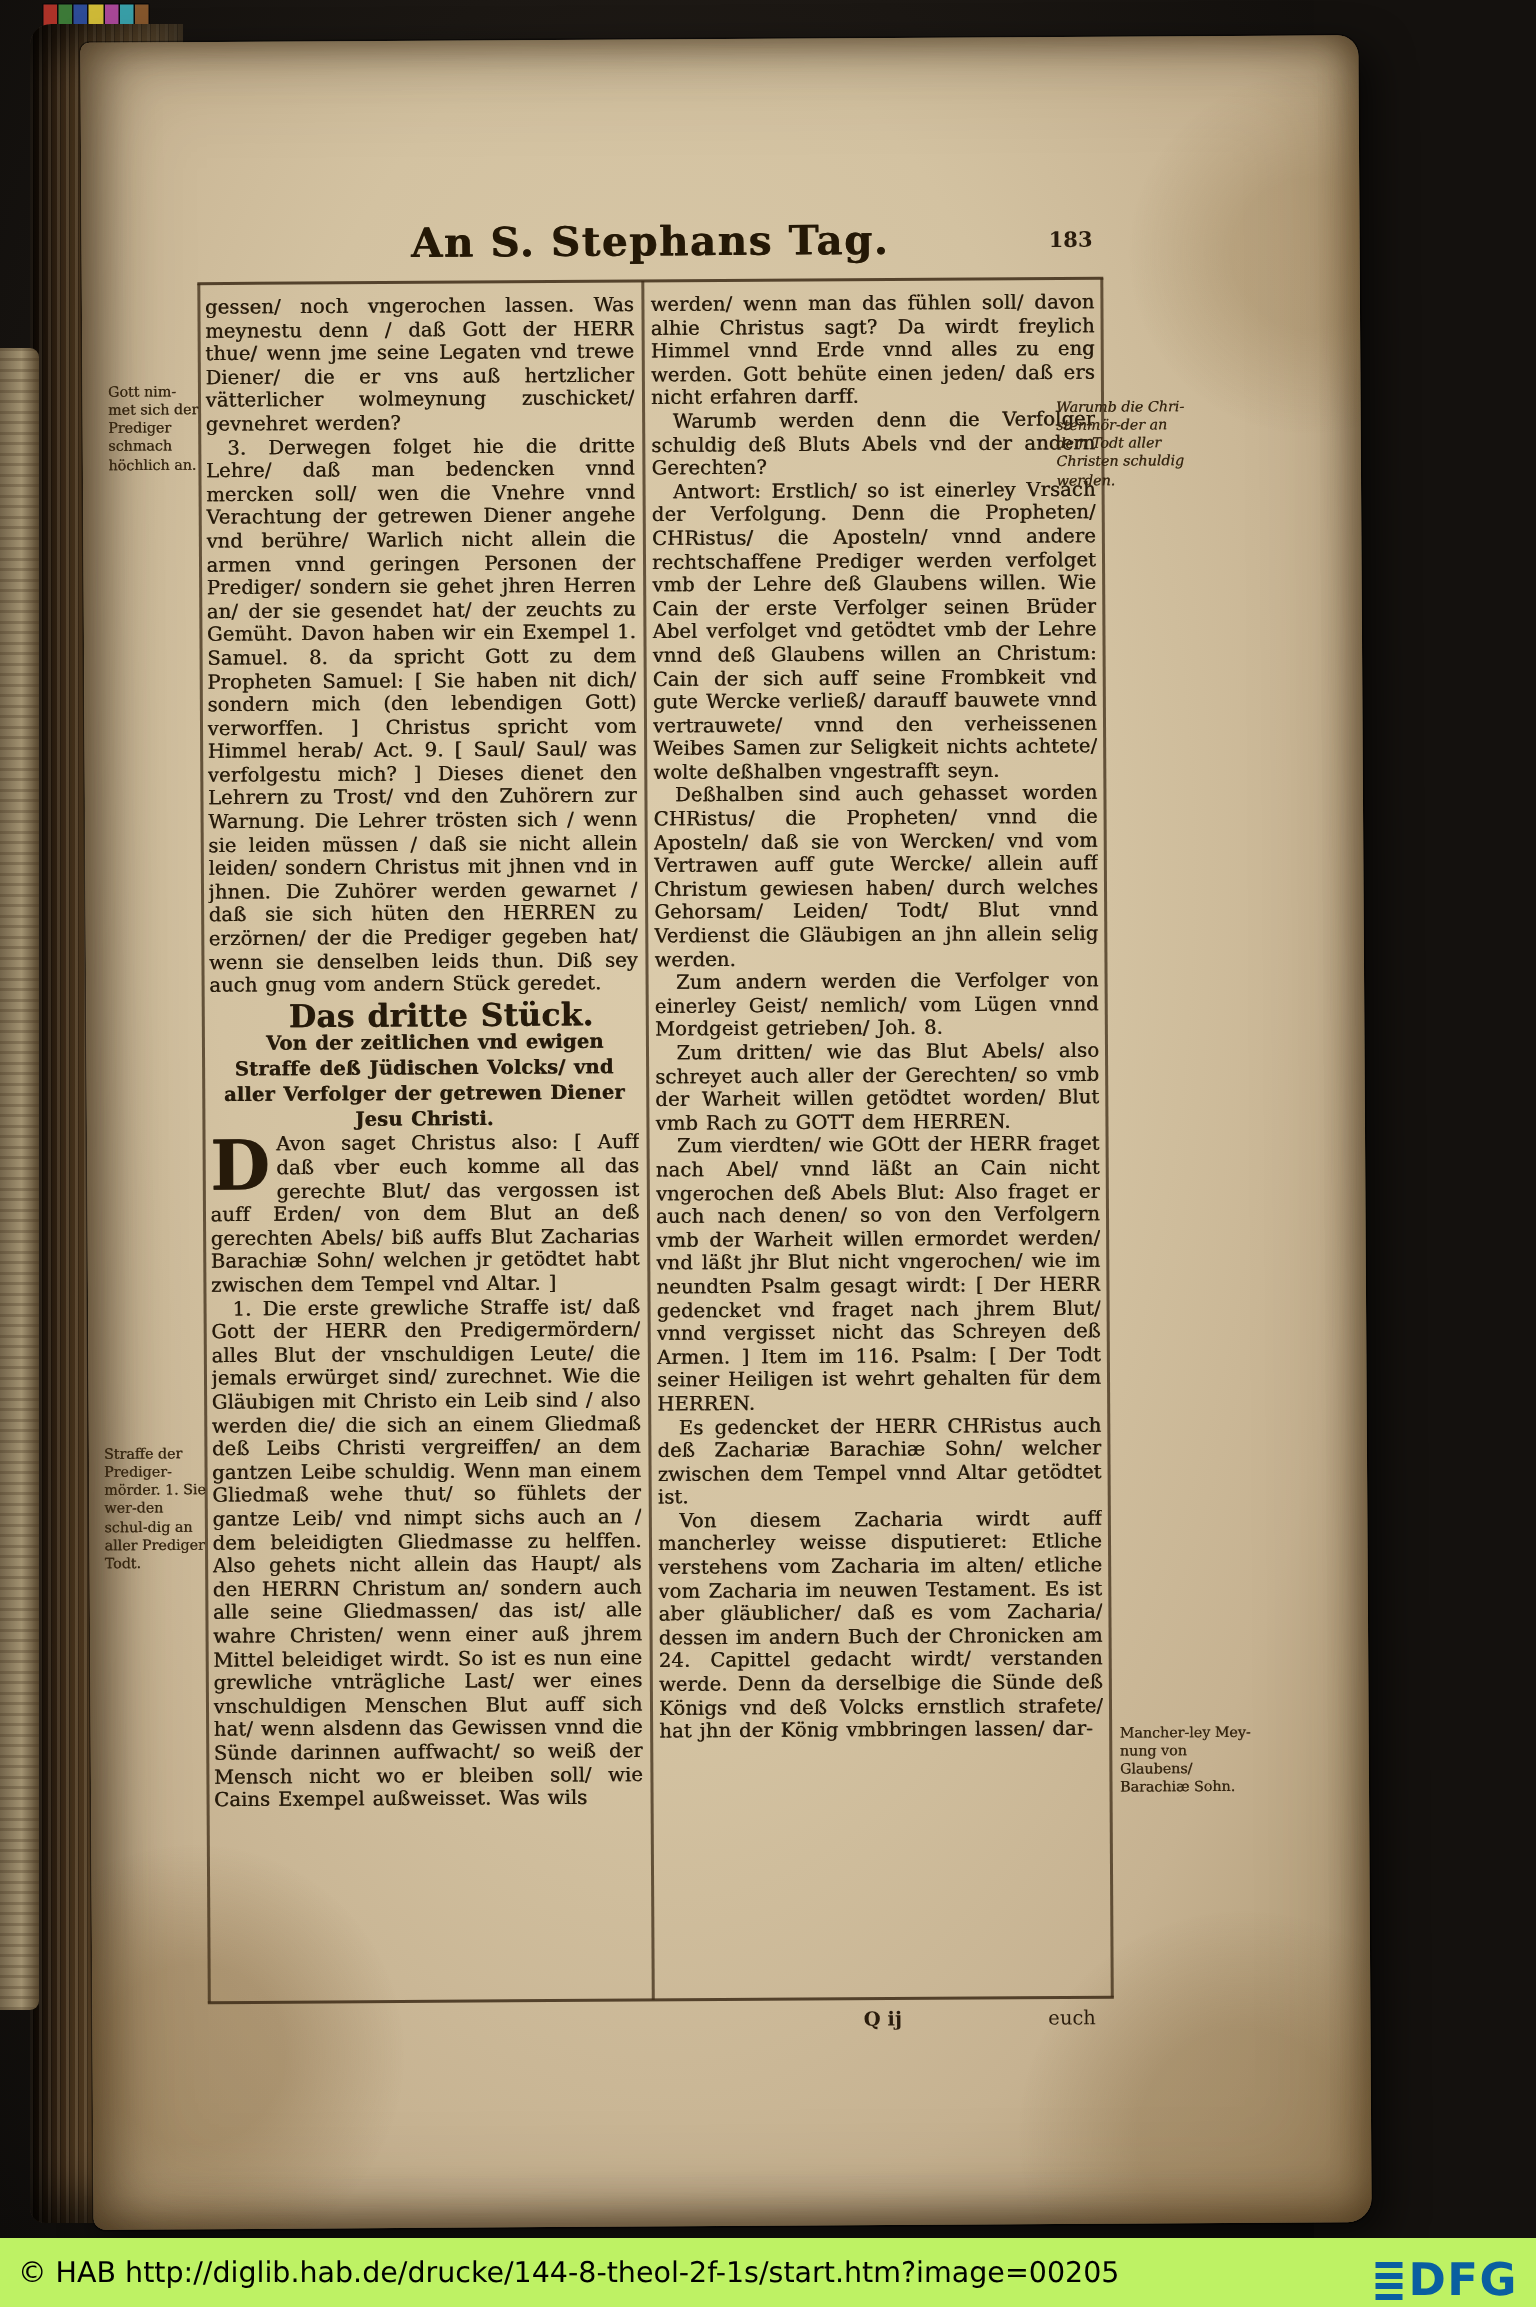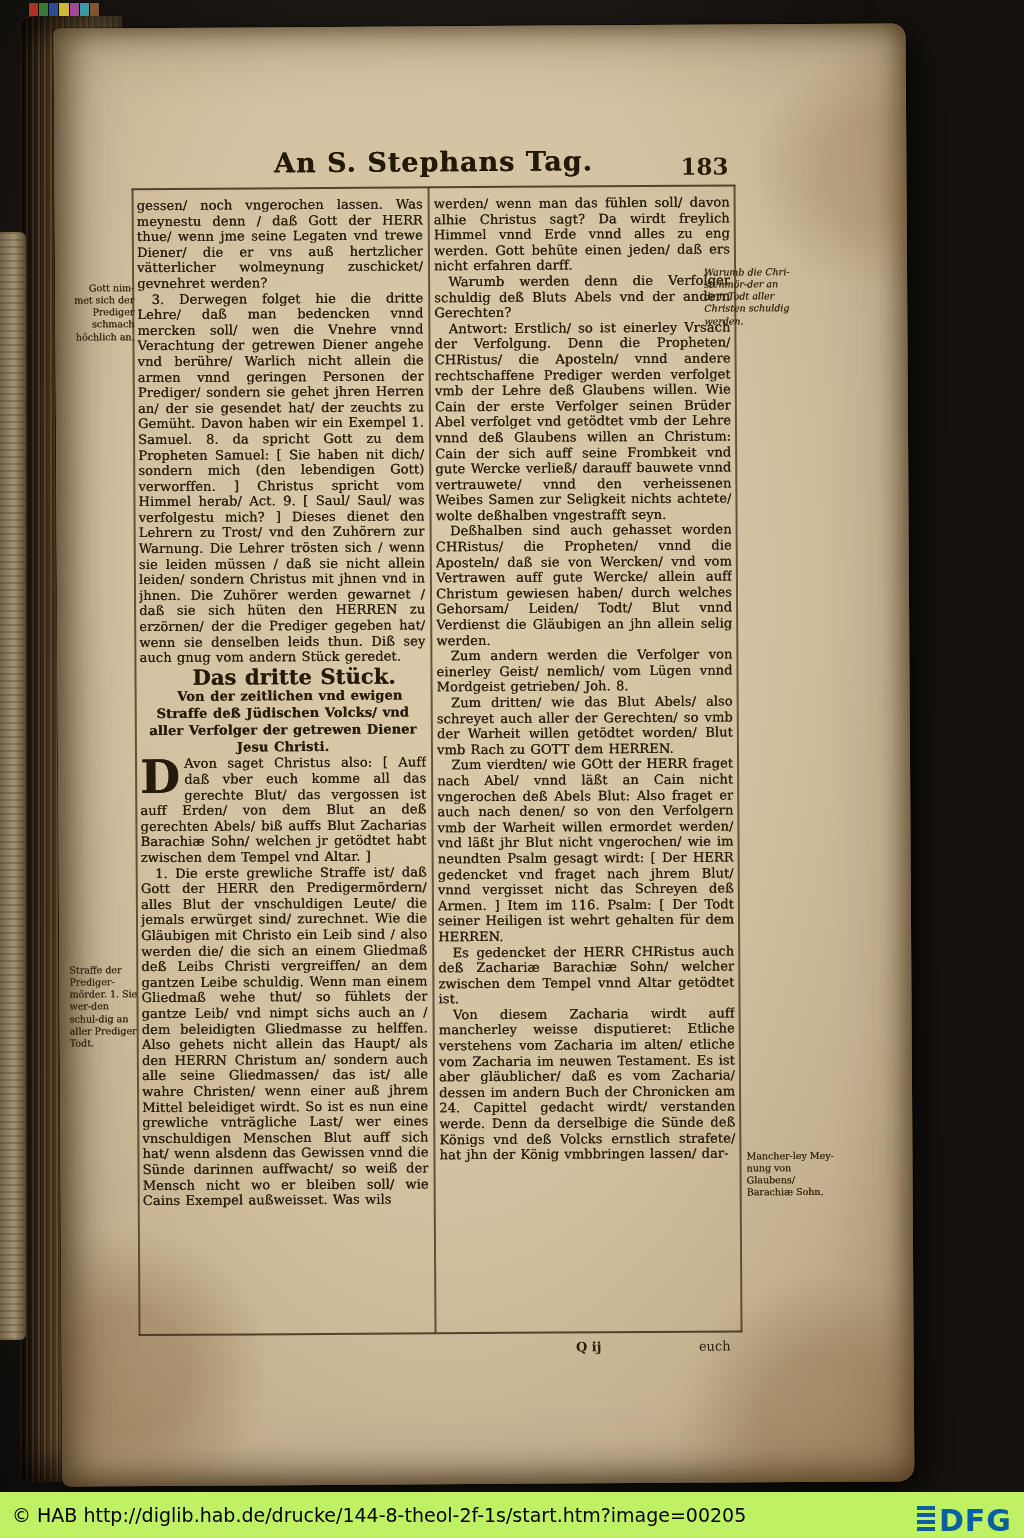--- a/index.html
+++ b/index.html
@@ -60,21 +60,21 @@
       radial-gradient(circle at 8% 92%, rgba(110,80,40,.30) 0 60px, rgba(0,0,0,0) 140px),
       radial-gradient(circle at 96% 10%, rgba(120,90,45,.22) 0 50px, rgba(0,0,0,0) 120px),
       radial-gradient(circle at 90% 96%, rgba(110,80,40,.25) 0 70px, rgba(0,0,0,0) 150px);
   }
   
   .header-row{position:absolute;left:82px;top:120px;width:594px;height:38px;}
   .running-title{
     text-align:center;font-size:27px;font-weight:bold;letter-spacing:1px;
     color:#241806;text-shadow:.4px 0 0 rgba(36,24,6,.9);
   }
-  .page-number{position:absolute;right:2px;top:8px;font-size:23px;font-weight:bold;}
+  .page-number{position:absolute;right:2px;top:8px;font-size:14px;font-weight:bold;}
   .rule-h{position:absolute;left:77px;width:604px;height:2px;background:#3d2c17;opacity:.85;}
   .rule-top{top:160px;}
   .rule-bottom{top:1306px;}
   .vrule{position:absolute;top:161px;height:1146px;width:2px;background:#3d2c17;opacity:.75;}
   .vrule.l{left:77px;} .vrule.m{left:373px;} .vrule.r{left:679px;}
   
   .col{
     position:absolute;top:170px;height:1132px;overflow:hidden;
     font-size:13px;line-height:15.6px;text-align:justify;
     letter-spacing:.1px;word-spacing:1px;
@@ -89,34 +89,34 @@
   .dropcap{float:left;font-size:46px;line-height:.82;font-weight:bold;padding:3px 4px 0 0;}
   
   .sig-row{position:absolute;left:379px;top:1314px;width:296px;height:20px;font-size:13px;}
   .signature{position:absolute;left:0;right:0;text-align:center;font-weight:bold;}
   .catchword{position:absolute;right:6px;}
   
   .mnote{
     position:absolute;font-size:9.5px;line-height:1.28;color:#352510;
     text-shadow:.25px 0 0 rgba(53,37,16,.8);
   }
-  .mnote.l1{left:17px;top:254px;width:62px;text-align:right;}
+  .mnote.l1{left:17px;top:228px;width:62px;}
   .mnote.l2{left:10px;top:936px;width:70px;}
   .mnote.r1{left:649px;top:242px;width:90px;font-style:italic;}
   .mnote.r2{left:686px;top:1126px;width:90px;}
   
   .footer{
     position:absolute;left:0;top:1492px;width:1024px;height:46px;background:#bef264;
     display:flex;align-items:center;justify-content:space-between;
     padding:0 12px;box-sizing:border-box;
     font-family:"DejaVu Sans", sans-serif;
   }
   .attr{font-size:19px;color:#000;white-space:nowrap;}
   .attr a{color:#000;text-decoration:none;}
-  .dfg{display:flex;gap:4px;margin-top:12px;}
+  .dfg{display:flex;align-items:center;gap:4px;margin-top:12px;}
   .dfg-mark{
     width:18px;height:26px;
     background:repeating-linear-gradient(180deg,#0a5fa0 0 4px, rgba(0,0,0,0) 4px 7px);
   }
   .dfg-text{font-size:30px;font-weight:bold;color:#0a5fa0;letter-spacing:1px;line-height:1;}
 </style>
 </head>
 <body>
 
 <div class="stage">

